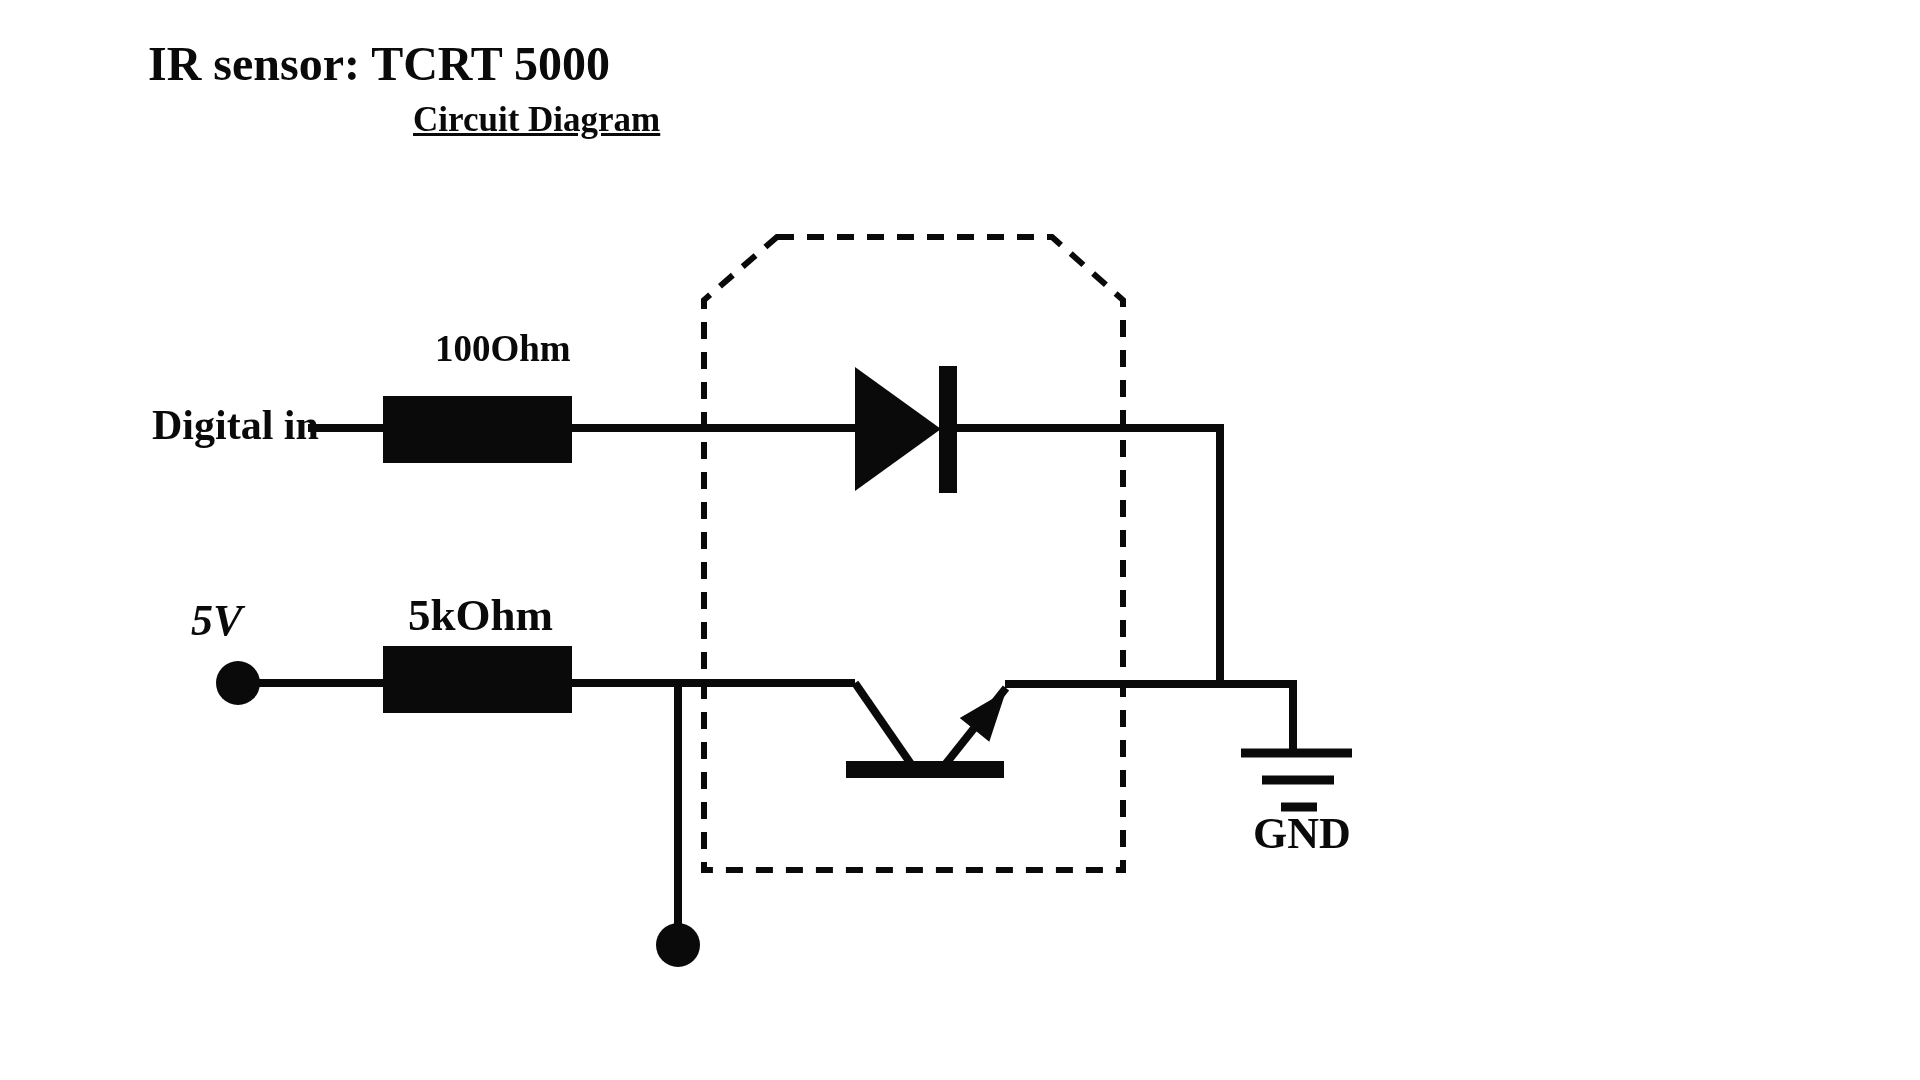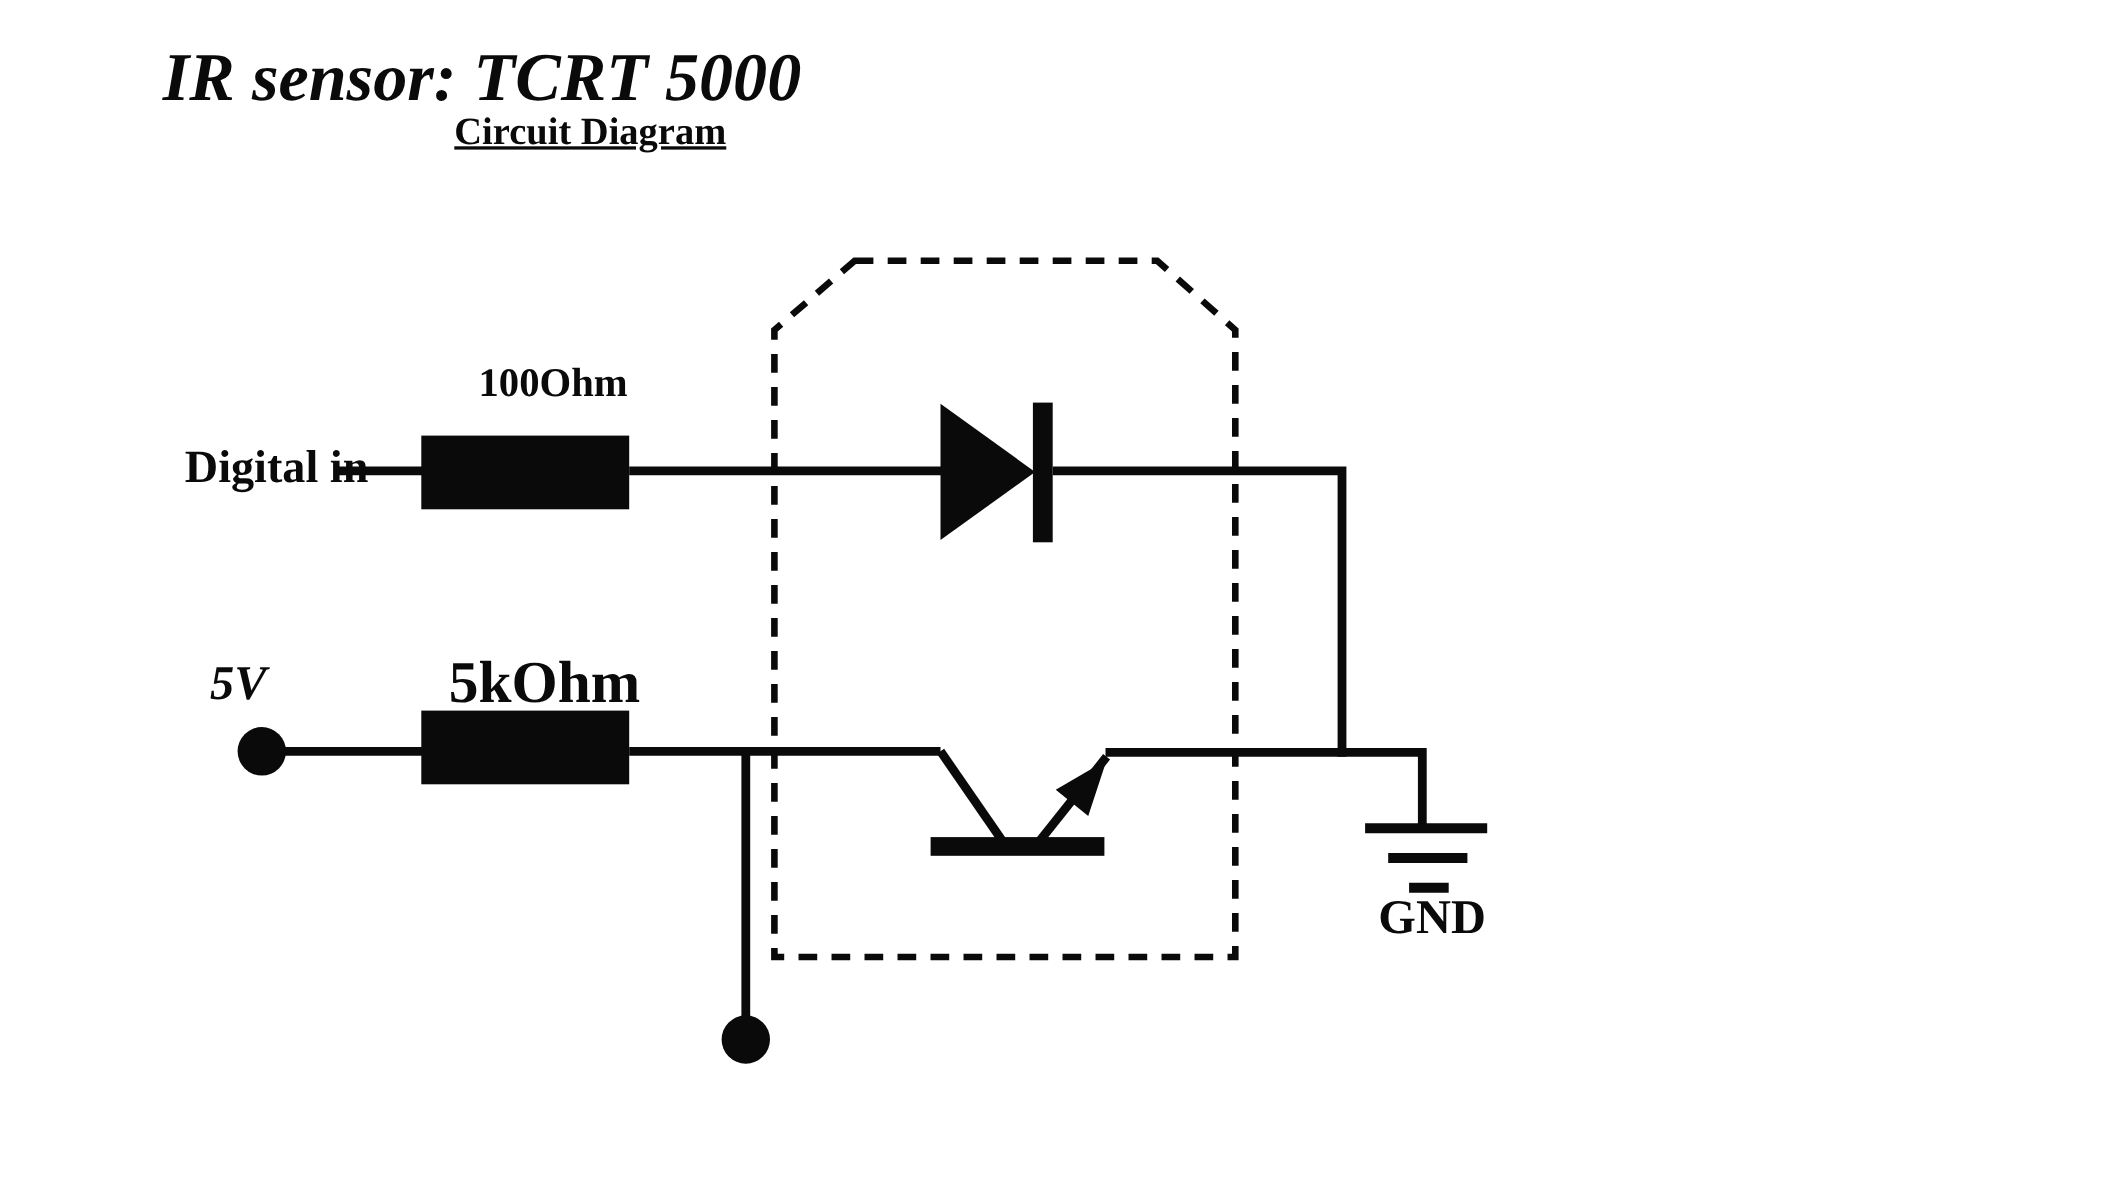--- a/index.html
+++ b/index.html
@@ -27,25 +27,25 @@
     top:0;
   }
   .label{
     position:absolute;
     color:var(--ink);
     font-weight:700;
     line-height:1;
     white-space:nowrap;
     user-select:none;
   }
-  .title      {left:148px;  top:40px;  font-size:62px;font-style:italic;}
+  .title      {left:148px;  top:40px;  font-size:48px;}
   .subtitle   {left:413px;  top:102px; font-size:35px;text-decoration:underline;}
-  .lbl-digital{left:168px;  top:404px; font-size:42px;text-align:center;}
+  .lbl-digital{left:152px;  top:404px; font-size:42px;text-align:center;}
   .lbl-r1     {left:435px;  top:330px; font-size:37px;}
-  .lbl-r2     {left:408px;  top:593px; font-size:54px;}
+  .lbl-r2     {left:408px;  top:593px; font-size:45px;}
   .lbl-5v     {left:191px;  top:599px; font-size:44px;font-style:italic;}
   .lbl-signal {left:622px;  top:973px; font-size:44px;}
   .lbl-gnd    {left:1253px; top:812px; font-size:44px;}
 </style>
 </head>
 <body>
 
 <div class="stage">
 
   <svg width="1920" height="1080" viewBox="0 0 1920 1080" fill="none" stroke="var(--ink)" stroke-width="8">

